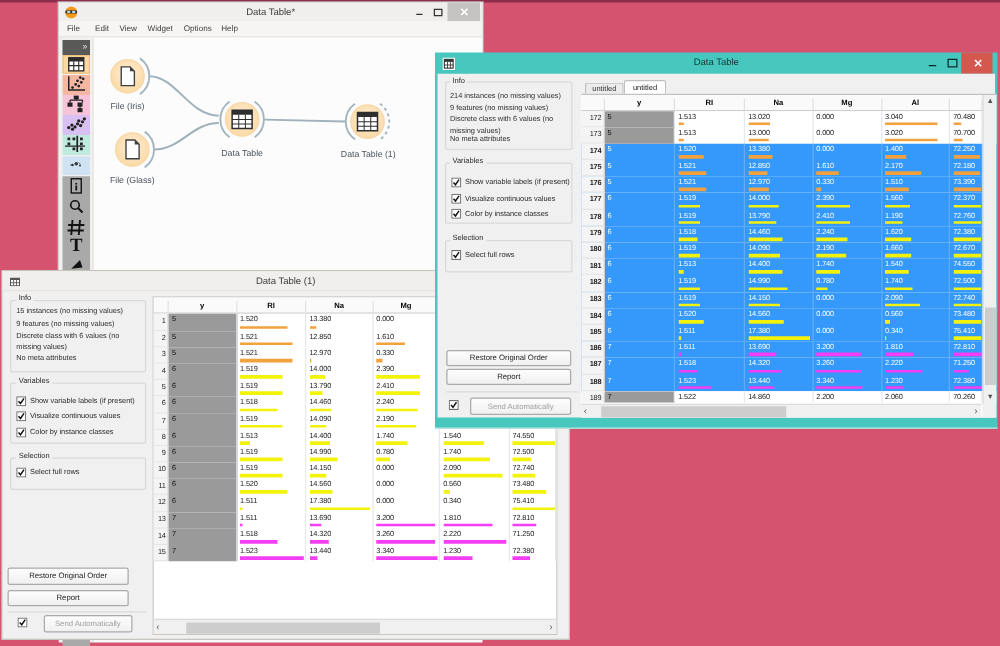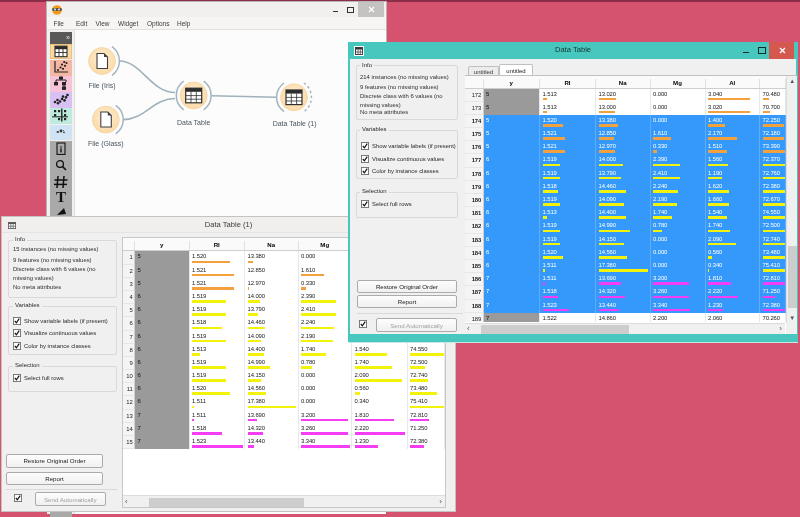--- a/index.html
+++ b/index.html
@@ -17,20 +17,21 @@
 .gl{position:absolute;font-size:6px;color:#2a2a2a;background:#f0f0f0;padding:0 2px}
 .il{position:absolute;font-size:5.9px;color:#2f2f2f;line-height:8.7px}
 .btn{position:absolute;border:1px solid #ababab;border-radius:2px;background:linear-gradient(#fdfdfd,#f0f0f0);font-size:6.2px;color:#1a1a1a;text-align:center}
 .mi{position:absolute;top:0;font-size:6.5px;color:#3c3c3c}
 .sa{position:absolute;font-size:8px;color:#555;line-height:8px}
 </style></head>
 <body>
 <div style="position:absolute;left:0;top:0;width:800px;height:1.5px;background:#8c2e49"></div>
 
 <div class="win" style="left:47px;top:2px;width:339px;height:505px;box-shadow:0 0 0 1px #b9b5b0;background:#f1f0ee">
+  <div class="tb" style="height:15px;background:#f1efed;font-size:7.6px;line-height:15px">Data Table*</div>
   <svg style="position:absolute;left:5px;top:3px" width="10" height="10" viewBox="0 0 10 10">
     <circle cx="5" cy="5" r="4.8" fill="#f39b19"></circle>
       <rect x="0.2" y="3.2" width="9.6" height="2.6" rx="1.2" fill="#3a3530"></rect>
     <rect x="1.6" y="3.6" width="2.7" height="1.8" rx="0.8" fill="#bcd8ea"></rect>
       <rect x="5.6" y="3.6" width="2.7" height="1.8" rx="0.8" fill="#bcd8ea"></rect>
   </svg>
   <div style="position:absolute;left:286px;top:8.5px;width:5px;height:1.5px;background:#333"></div>
   <div style="position:absolute;left:300px;top:4.5px;width:7px;height:6.5px;border:1.1px solid #333"></div>
   <div style="position:absolute;left:311px;top:0;width:26px;height:15px;background:#c5c3c1">
       <svg width="7" height="7" viewBox="0 0 7 7" style="position:absolute;left:9.5px;top:4px">

